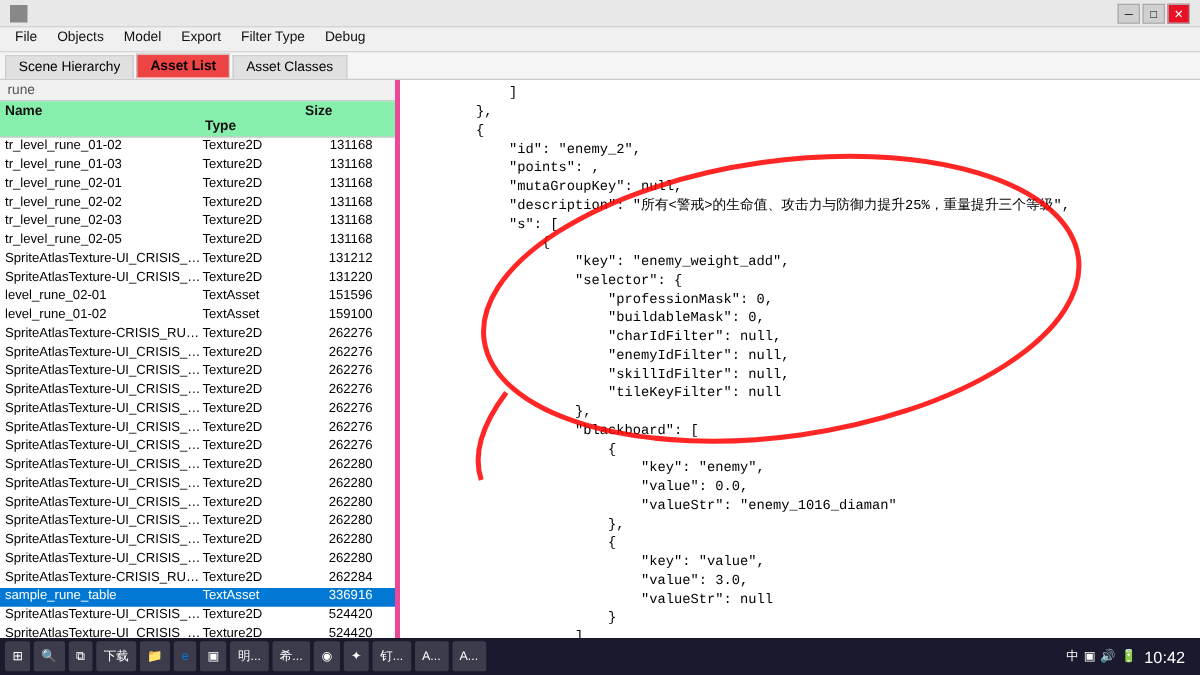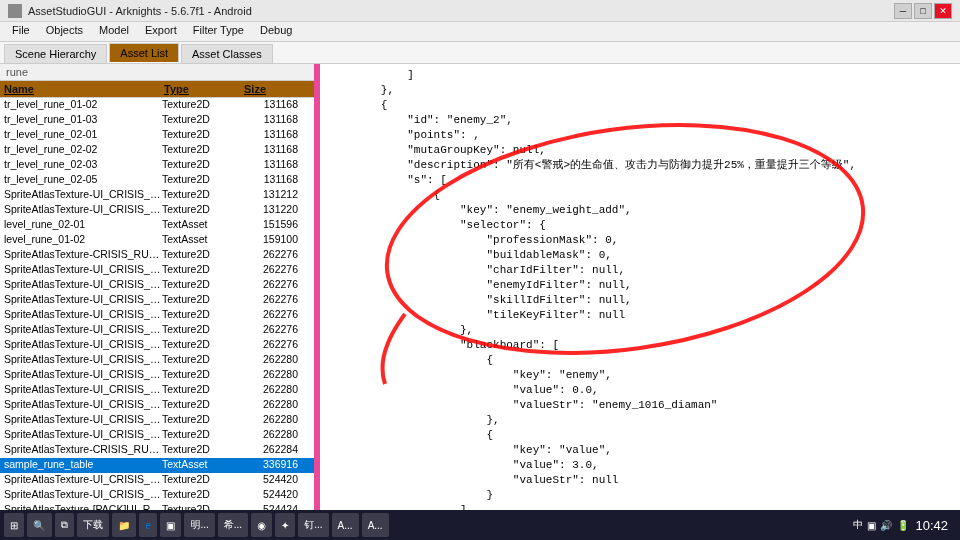--- a/index.html
+++ b/index.html
@@ -63,61 +63,60 @@
     .tab {
       padding: 3px 10px;
       font-size: 11px;
       background: #e0e0e0;
       border: 1px solid #ccc;
       border-bottom: none;
       cursor: pointer;
       margin-right: 2px;
     }
     .tab.active {
-      background: #a16207;
+      background: #ef4444;
       border-bottom: 1px solid white;
-      font-weight: normal;
+      font-weight: bold;
     }
 
     
     .main-layout {
       display: flex;
       height: calc(540px - 22px - 20px - 22px - 22px);
     }
 
     
     .left-panel {
       width: 320px;
       background: white;
-      border-right: 6px solid #ec4899;
+      border-right: 4px solid #ec4899;
       display: flex;
       flex-direction: column;
       overflow: hidden;
     }
 
     
     .breadcrumb {
       background: #f0f0f0;
       padding: 2px 6px;
       font-size: 11px;
       border-bottom: 1px solid #ccc;
       color: #555;
     }
 
     
     .table-header {
       display: flex;
-      background: #a16207;
+      background: #86efac;
       border-bottom: 1px solid #ccc;
       padding: 2px 0;
-      text-decoration: underline;
     }
     .th { font-size: 11px; font-weight: bold; padding: 0 4px; color: #111; flex-shrink: 0; }
     .th-name { width: 160px; }
-    .th-type { width: 80px; }
+    .th-type { width: 80px; margin-top: 12px; }
     .th-size { width: 60px; }
 
     
     .asset-list {
       overflow-y: auto;
       overflow-x: hidden;
       flex: 1;
     }
     .asset-row {
       display: flex;
@@ -206,21 +205,20 @@
       color: white;
       font-size: 10px;
     }
   </style>
 </head>
 <body>
 
 <div class="title-bar">
   <div class="title-bar-left">
     <span class="title-bar-icon"></span>
-    <span class="title-bar-text">AssetStudioGUI - Arknights - 5.6.7f1 - Android</span>
   </div>
   <div class="title-bar-controls">
     <div class="title-bar-btn">─</div>
     <div class="title-bar-btn">□</div>
     <div class="title-bar-btn" style="background:#e81123;color:white;">✕</div>
   </div>
 </div>
 
 <div class="menu-bar">
   <div class="menu-item">File</div>

